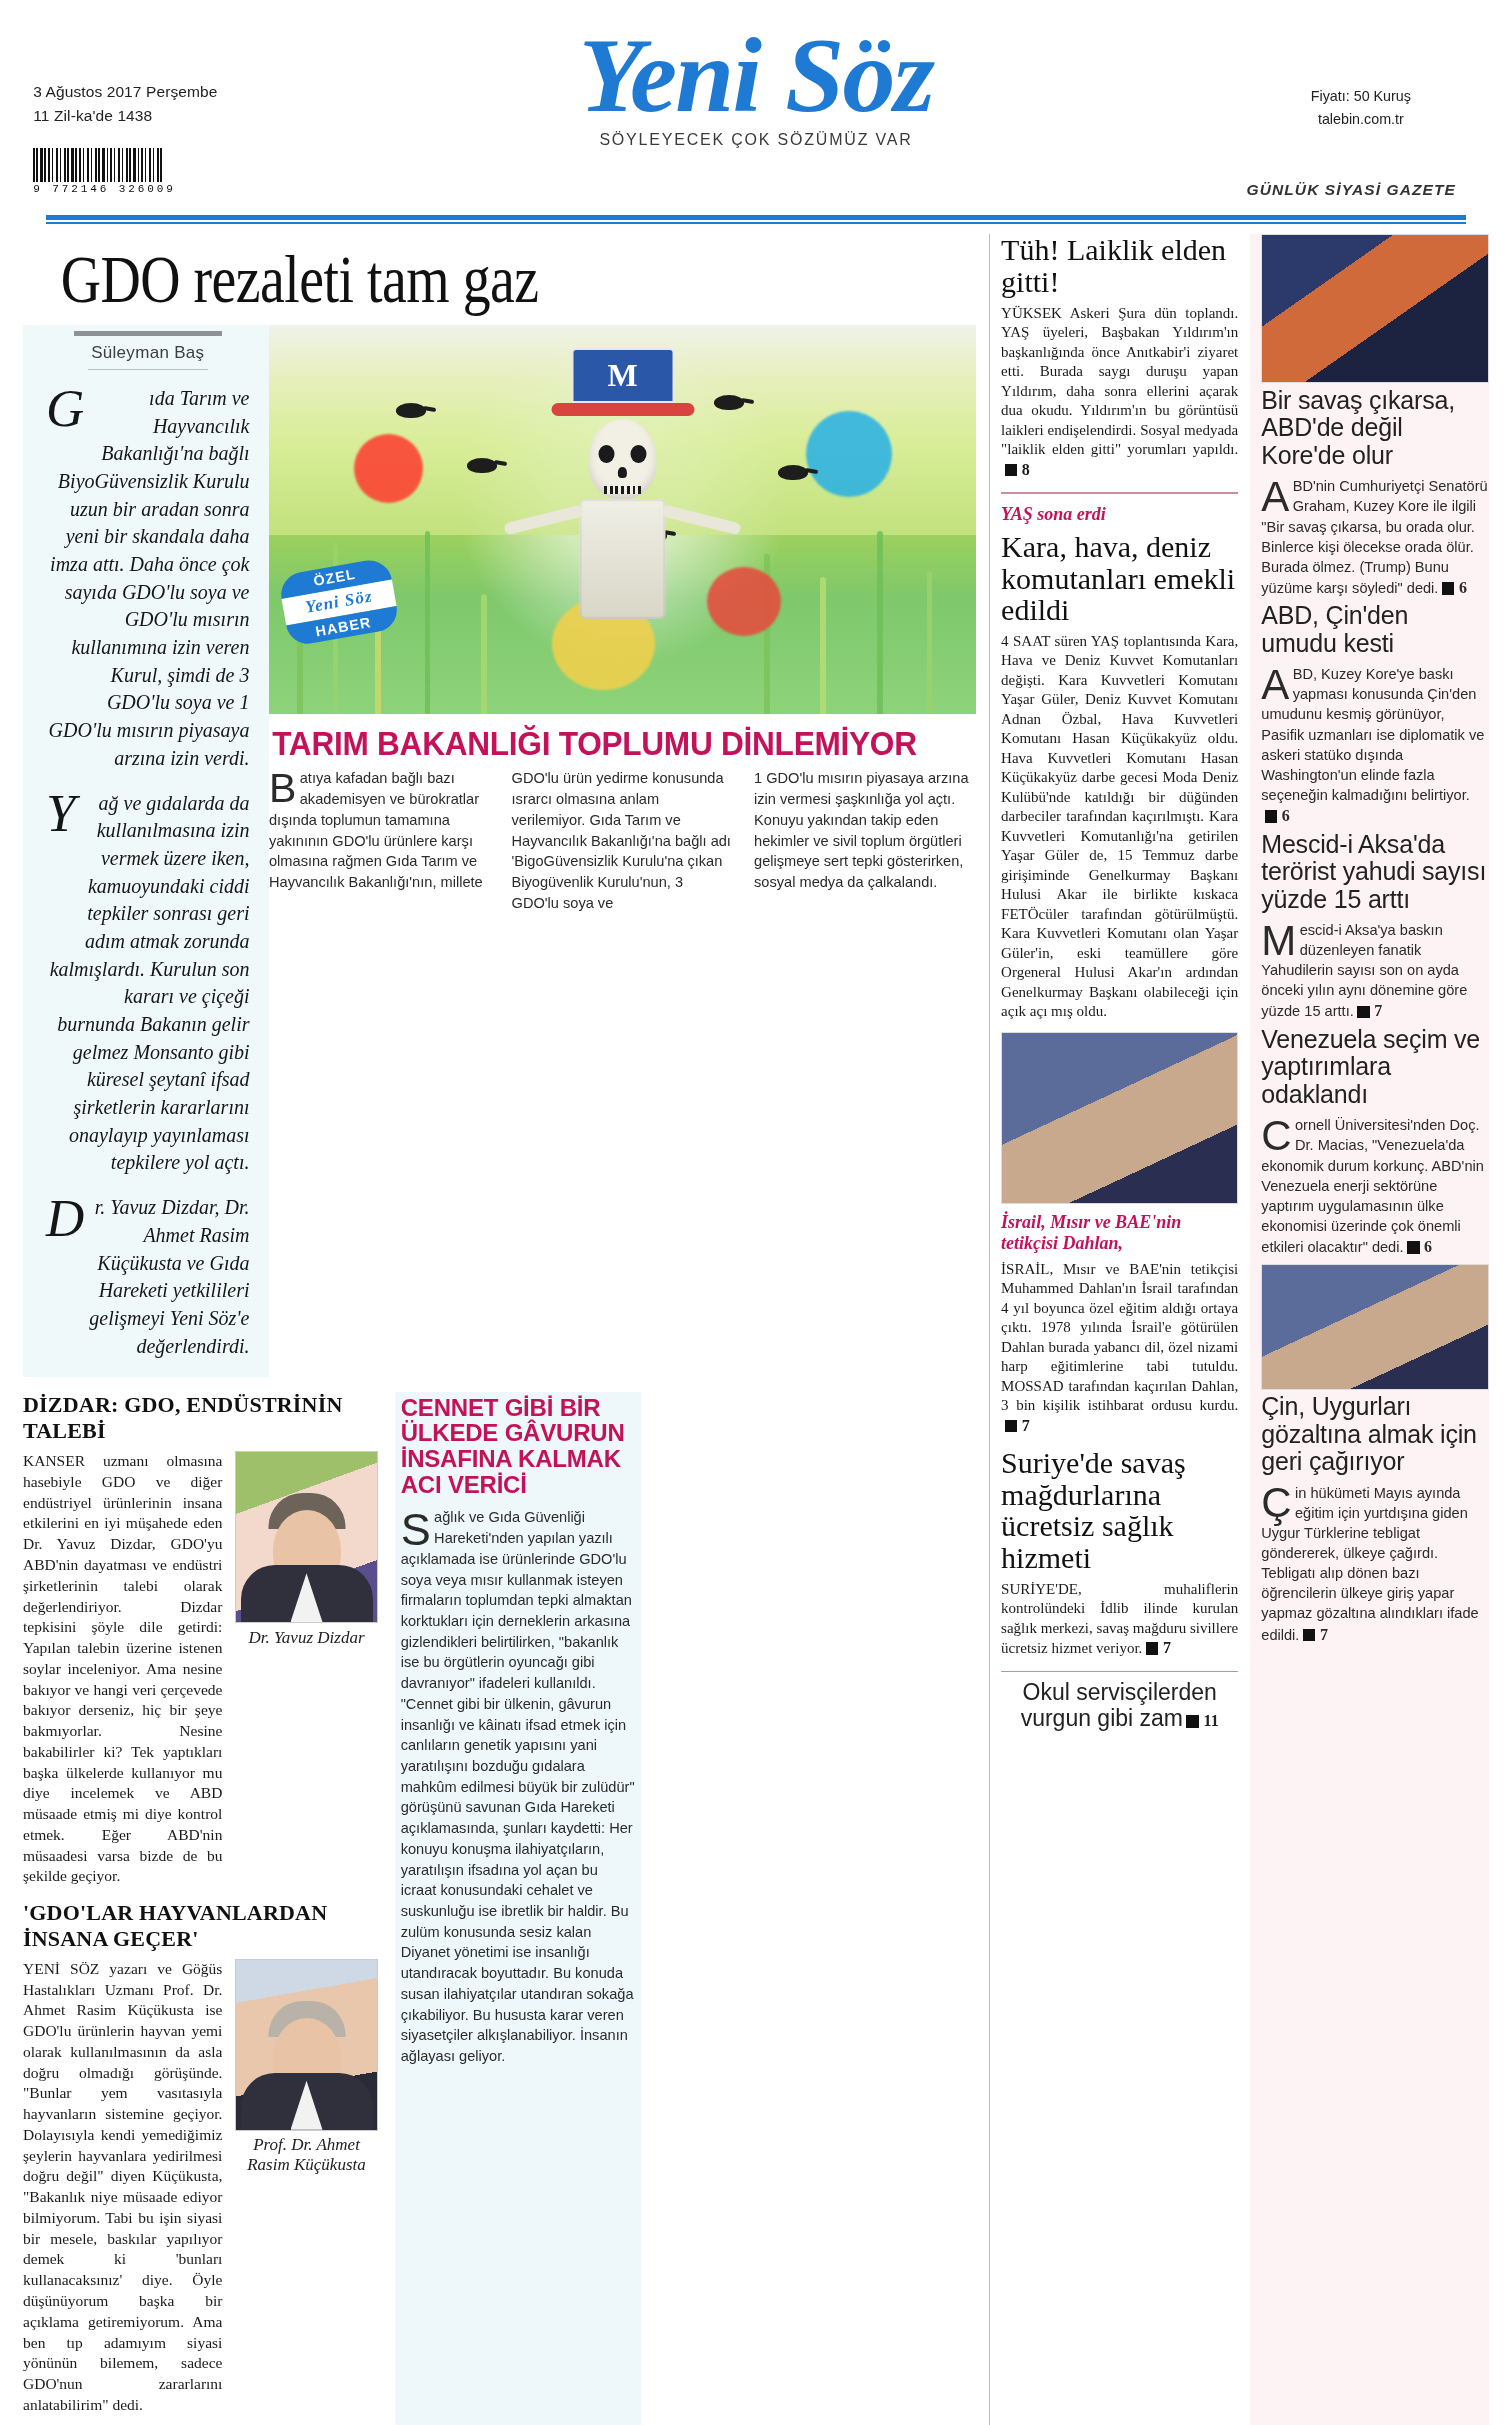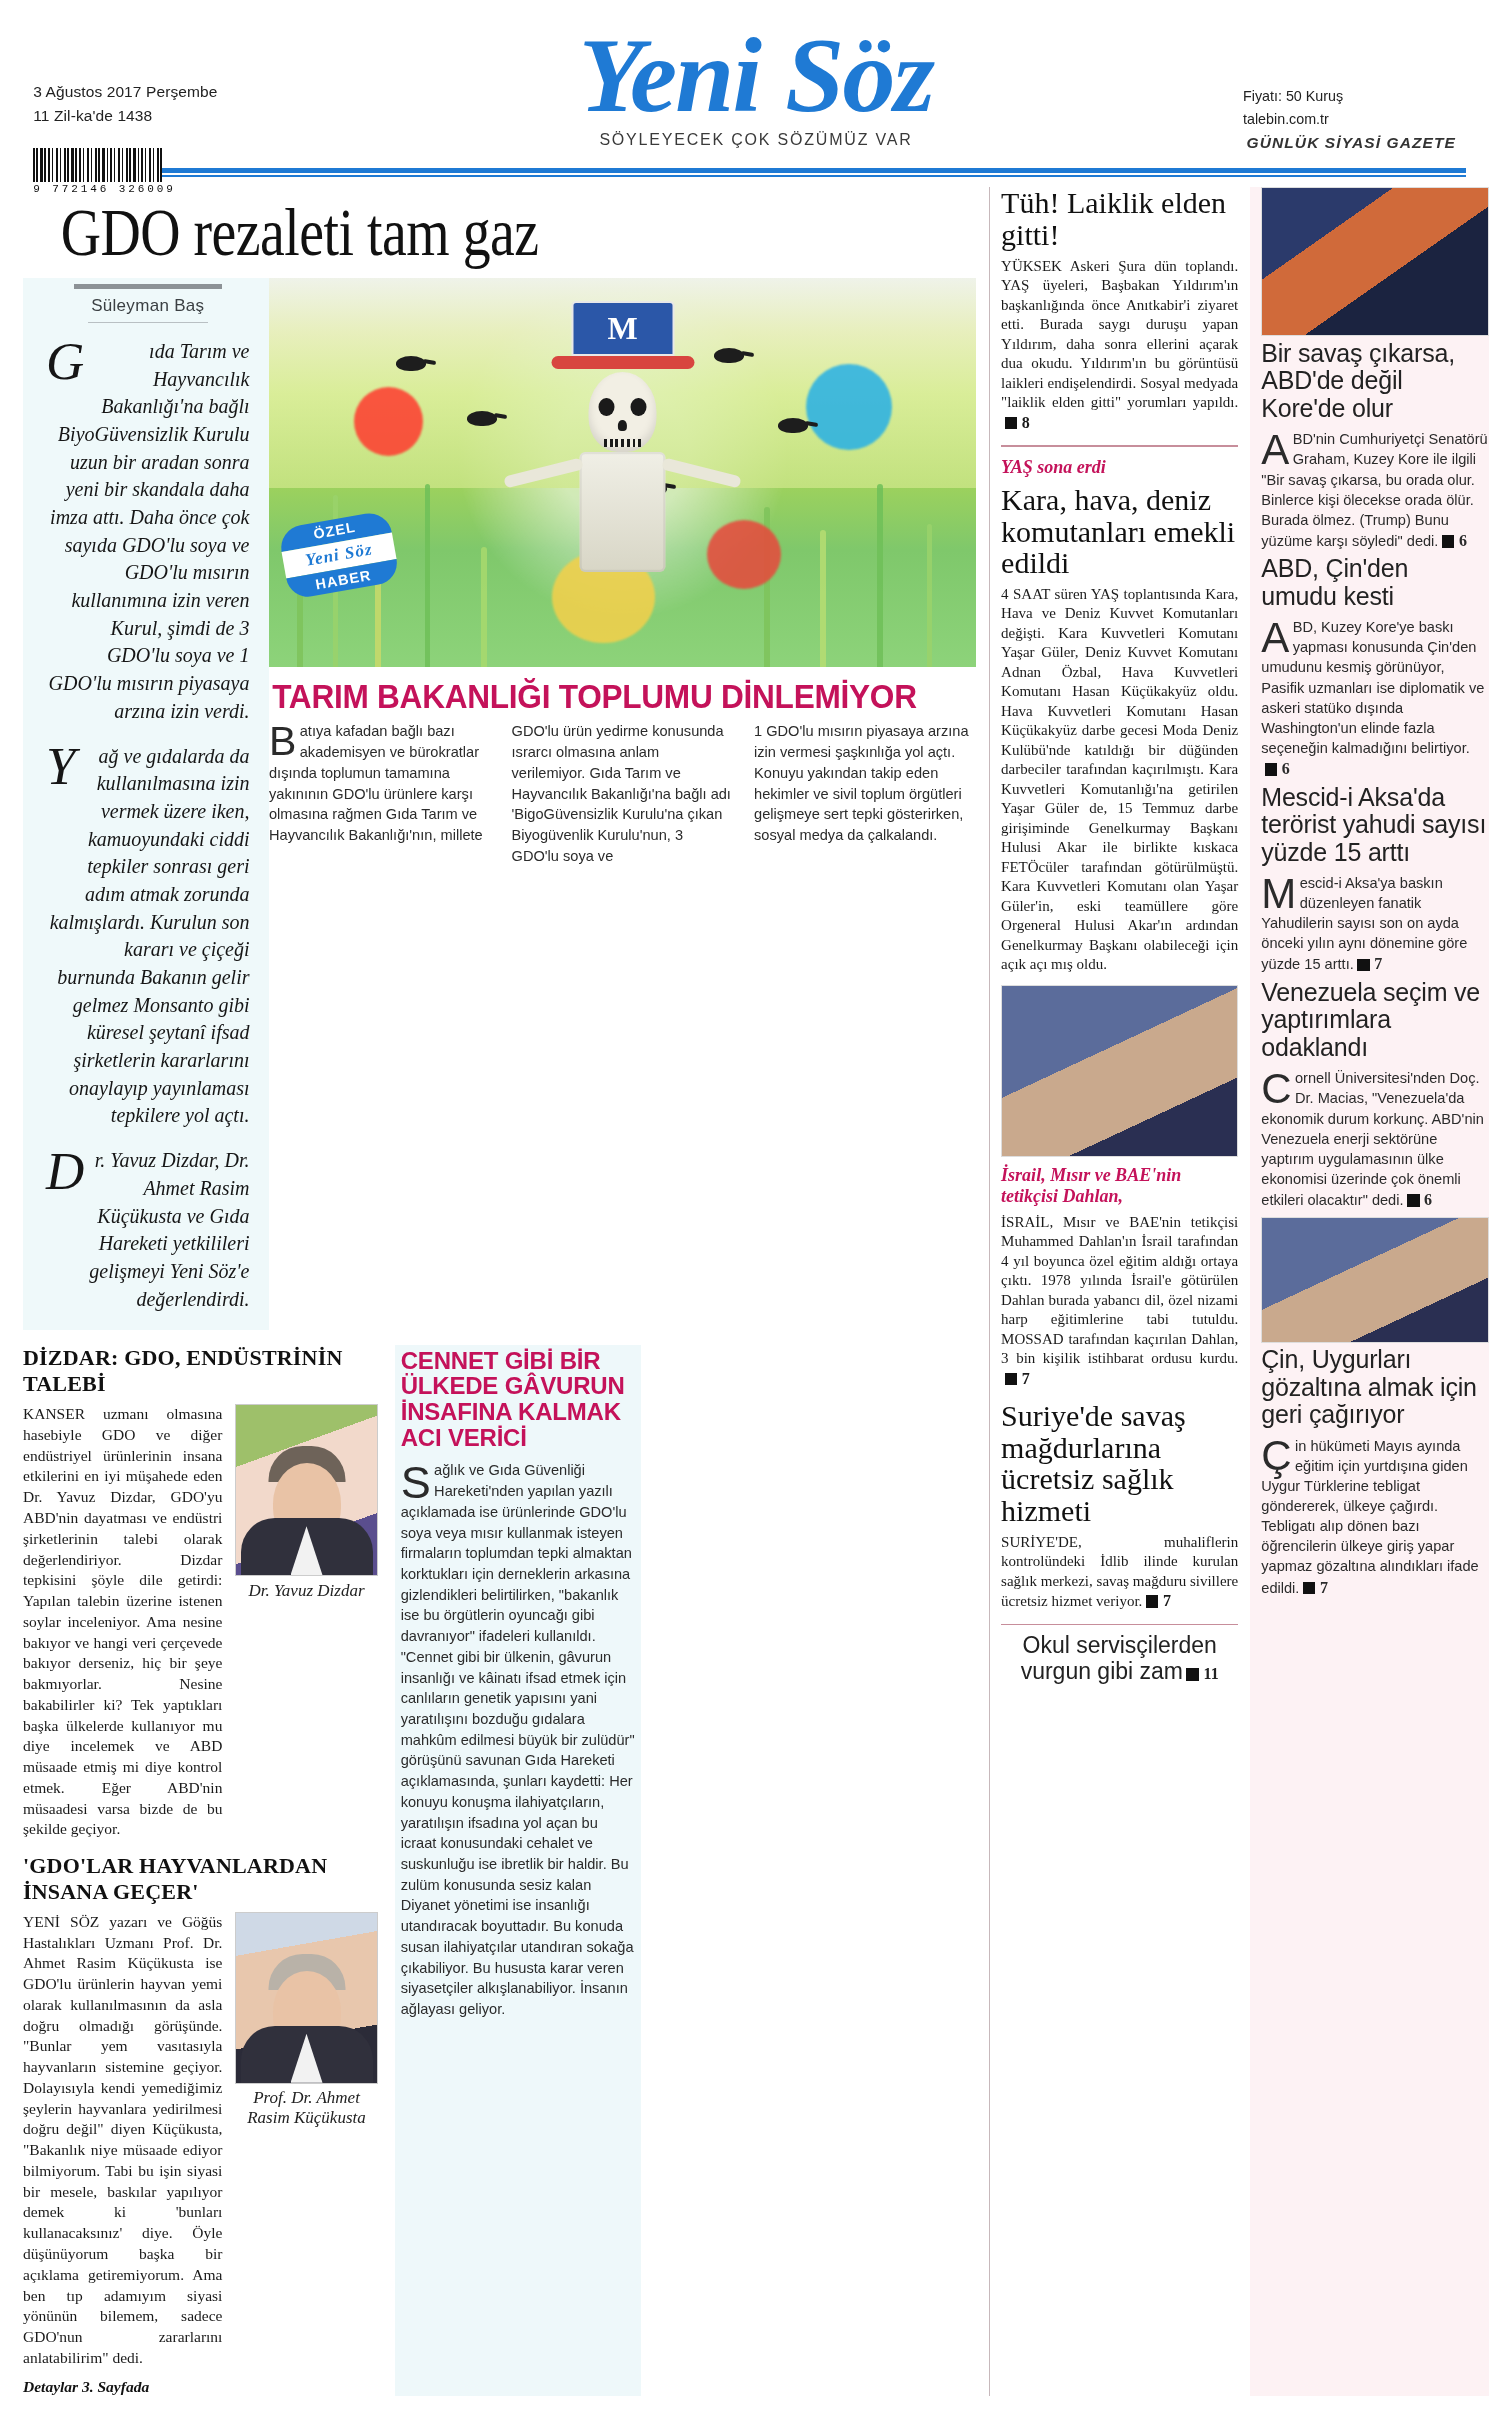--- a/index.html
+++ b/index.html
@@ -7,32 +7,32 @@
   body {
     width:1512px; height:2426px;
     font-family:"Liberation Sans", sans-serif;
     color:#1a1a1a;
     position:relative;
     overflow:hidden;
   }
   .page { width:1512px; height:2426px; position:relative; padding:0 23px; }
 
   
-  .masthead { display:flex; align-items:flex-start; height:168px; position:relative; padding-top:17px; }
+  .masthead { display:flex; align-items:flex-start; height:215px; position:relative; padding-top:17px; }
   .mh-left { width:246px; padding-left:10.3px; padding-top:63px; }
   .mh-date { font-size:15.5px; line-height:1.55; color:#222; letter-spacing:0.1px; }
   .barcode { margin-top:20px; height:34px; width:129px;
     background:repeating-linear-gradient(to right,#111 0 1.7px,#fff 1.7px 3.4px,#111 3.4px 4.6px,#fff 4.6px 7.4px,#111 7.4px 9.7px,#fff 9.7px 11.5px,#111 11.5px 12.6px,#fff 12.6px 15.5px);
   }
   .barcode-num { font-family:"Liberation Mono", monospace; font-size:11px; letter-spacing:2.9px; margin-top:1.1px; color:#111;}
   .mh-center { flex:1; text-align:center; position:relative; }
   .logo { font-family:"Liberation Serif", serif; font-weight:bold; font-style:italic;
     font-size:106px; color:#1f7ad4; line-height:.98; letter-spacing:-1.7px; margin-top:6.9px; }
   .logo-sub { font-size:16px; letter-spacing:1.8px; color:#3a3a3a; margin-top:3.4px; font-weight:400; }
-  .mh-right { width:246px; text-align:left; padding-top:68px; padding-right:10.3px; }
+  .mh-right { width:246px; text-align:center; padding-top:68px; padding-right:10.3px; }
   .mh-price { font-size:14.3px; line-height:1.6; color:#222; }
   .mh-tag { position:absolute; right:33px; bottom:16px; font-size:15.5px; font-style:italic;
     letter-spacing:1.1px; color:#333; font-weight:bold; }
   .rule-blue { height:5.2px; background:#1f7ad4; margin:0 23px 2.3px 23px; }
   .rule-blue2 { height:1.7px; background:#1f7ad4; margin:0 23px 0 23px; }
 
   
   .grid { display:flex; gap:0; margin-top:10.3px; }
   .col-main { width:973px; padding-right:12.6px; }
   .col-r1 { width:263px; padding:0 11.5px; border-left:1.1px solid #c7b8bb; }

